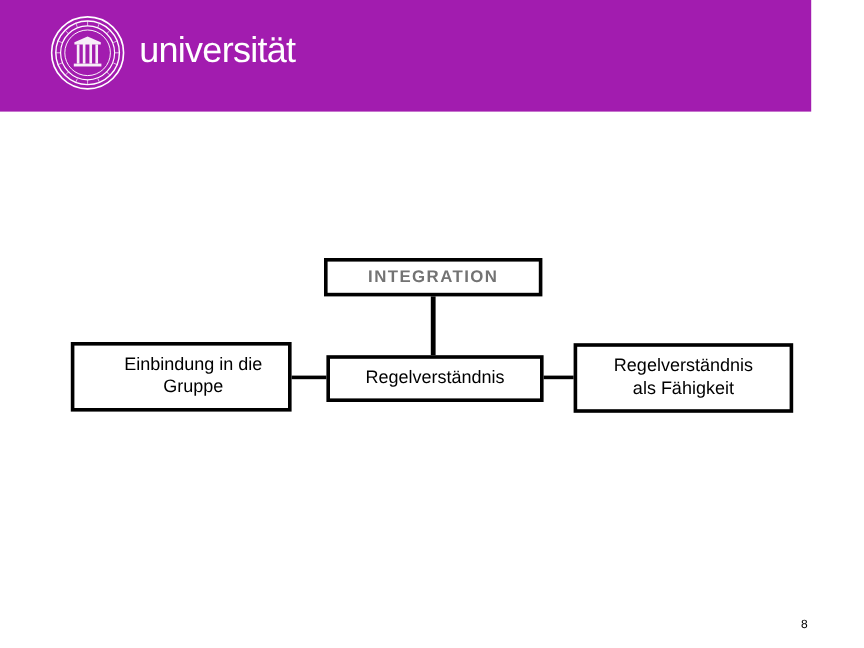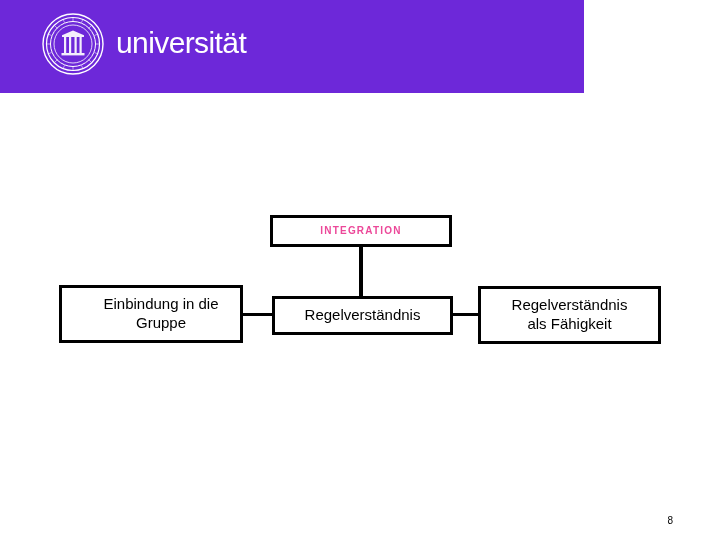--- a/index.html
+++ b/index.html
@@ -13,23 +13,23 @@
     font-family: "Liberation Sans", sans-serif;
     overflow: hidden;
     position: relative;
   }
 
   
   #header-band {
     position: absolute;
     left: 0;
     top: 0;
-    width: 584px;
+    width: 676px;
     height: 93px;
-    background: #6d28d9;
+    background: #a21caf;
   }
 
   #brand-lockup {
     position: absolute;
     left: 42px;
     top: 13px;
     display: flex;
     align-items: center;
     gap: 12px;
   }
@@ -78,23 +78,23 @@
     z-index: 2;
   }
 
   #node-integration {
     left: 270px;
     top: 122px;
     width: 182px;
     height: 32px;
   }
   #node-integration .node-label {
-    color: #ec4899;
+    color: #737373;
     font-weight: bold;
-    font-size: 10px;
+    font-size: 14px;
     letter-spacing: 1.2px;
   }
 
   #node-einbindung {
     left: 59px;
     top: 192px;
     width: 184px;
     height: 58px;
     padding-left: 20px;
   }

